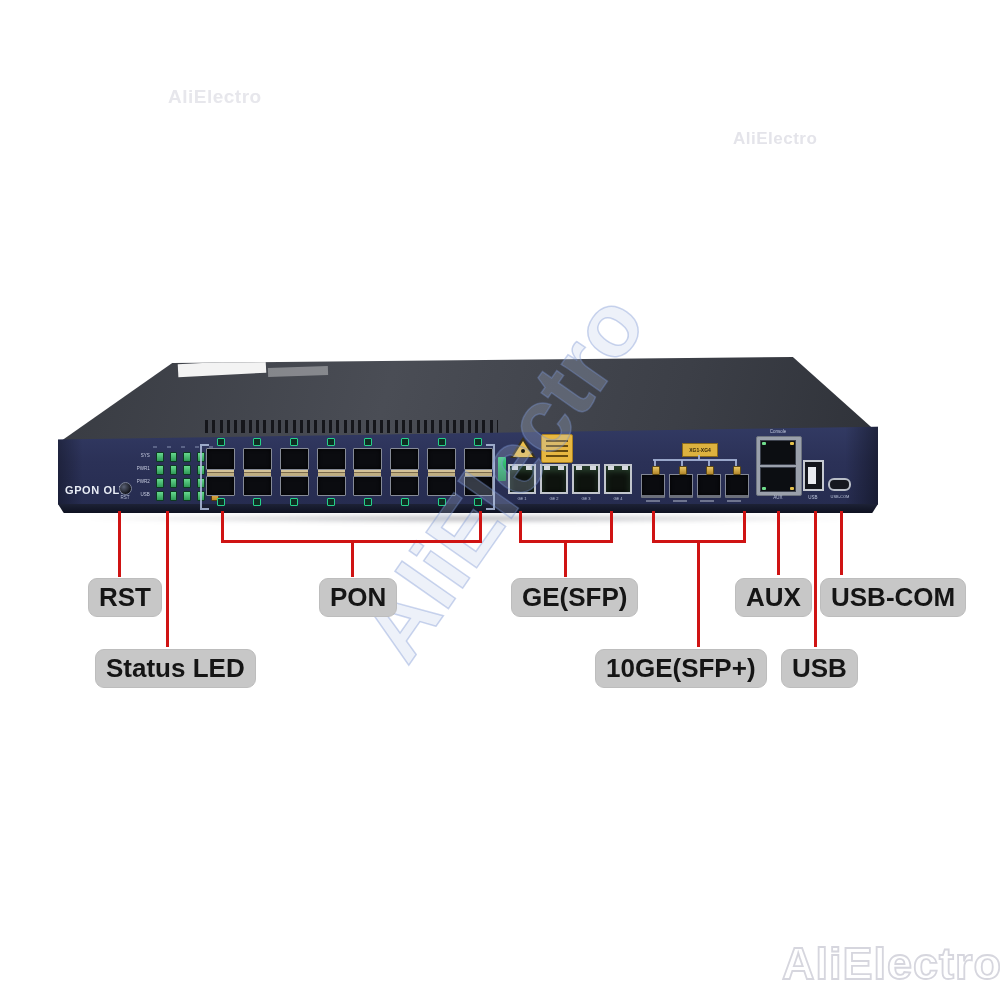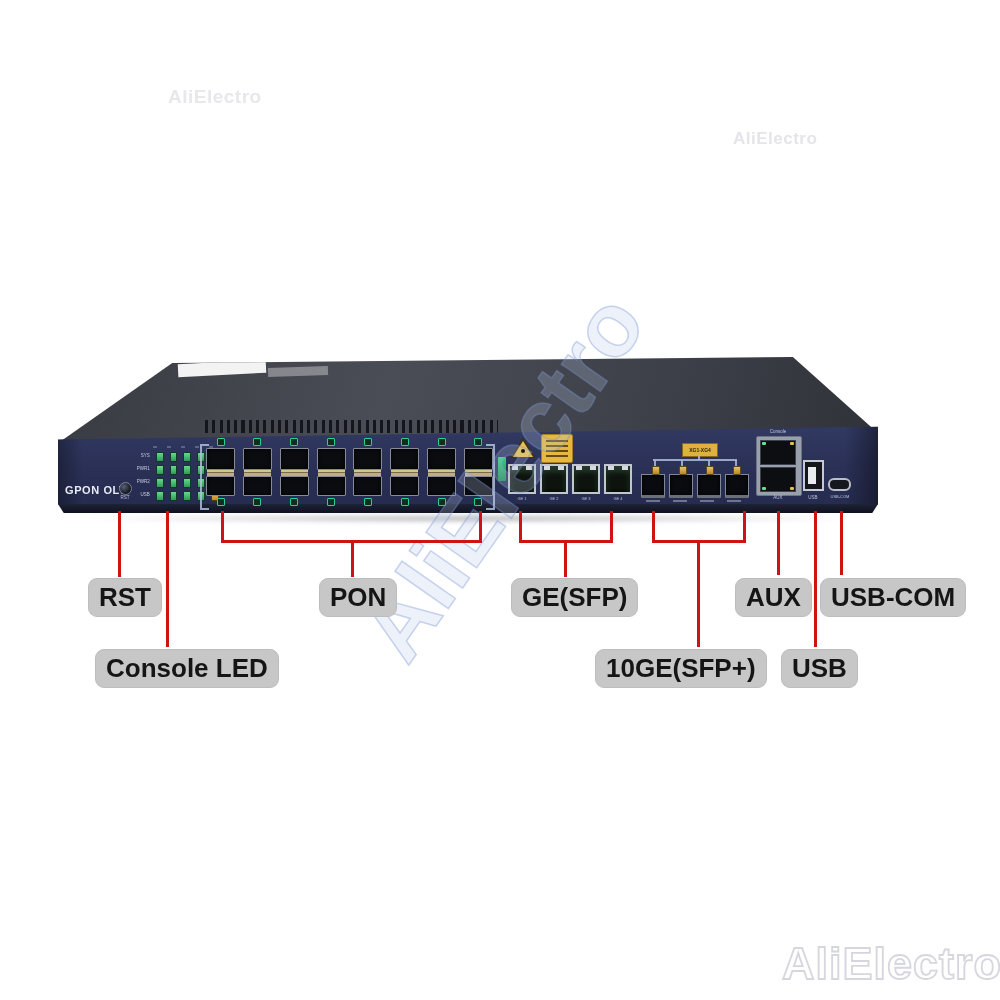--- a/index.html
+++ b/index.html
@@ -343,18 +343,18 @@
     <div class="rl v" style="left:814px;top:511px;height:136px;"></div>
     <div class="rl v" style="left:840px;top:511px;height:64px;"></div>
   </div>
 
   <div>
     <div class="bubble" style="left:88px;top:578px;">RST</div>
     <div class="bubble" style="left:319px;top:578px;">PON</div>
     <div class="bubble" style="left:511px;top:578px;">GE(SFP)</div>
     <div class="bubble" style="left:735px;top:578px;">AUX</div>
     <div class="bubble" style="left:820px;top:578px;">USB-COM</div>
-    <div class="bubble" style="left:95px;top:649px;">Console LED</div>
+    <div class="bubble" style="left:95px;top:649px;">Status LED</div>
     <div class="bubble" style="left:595px;top:649px;">10GE(SFP+)</div>
     <div class="bubble" style="left:781px;top:649px;">USB</div>
   </div>
 
 </div>
 
 </body></html>

